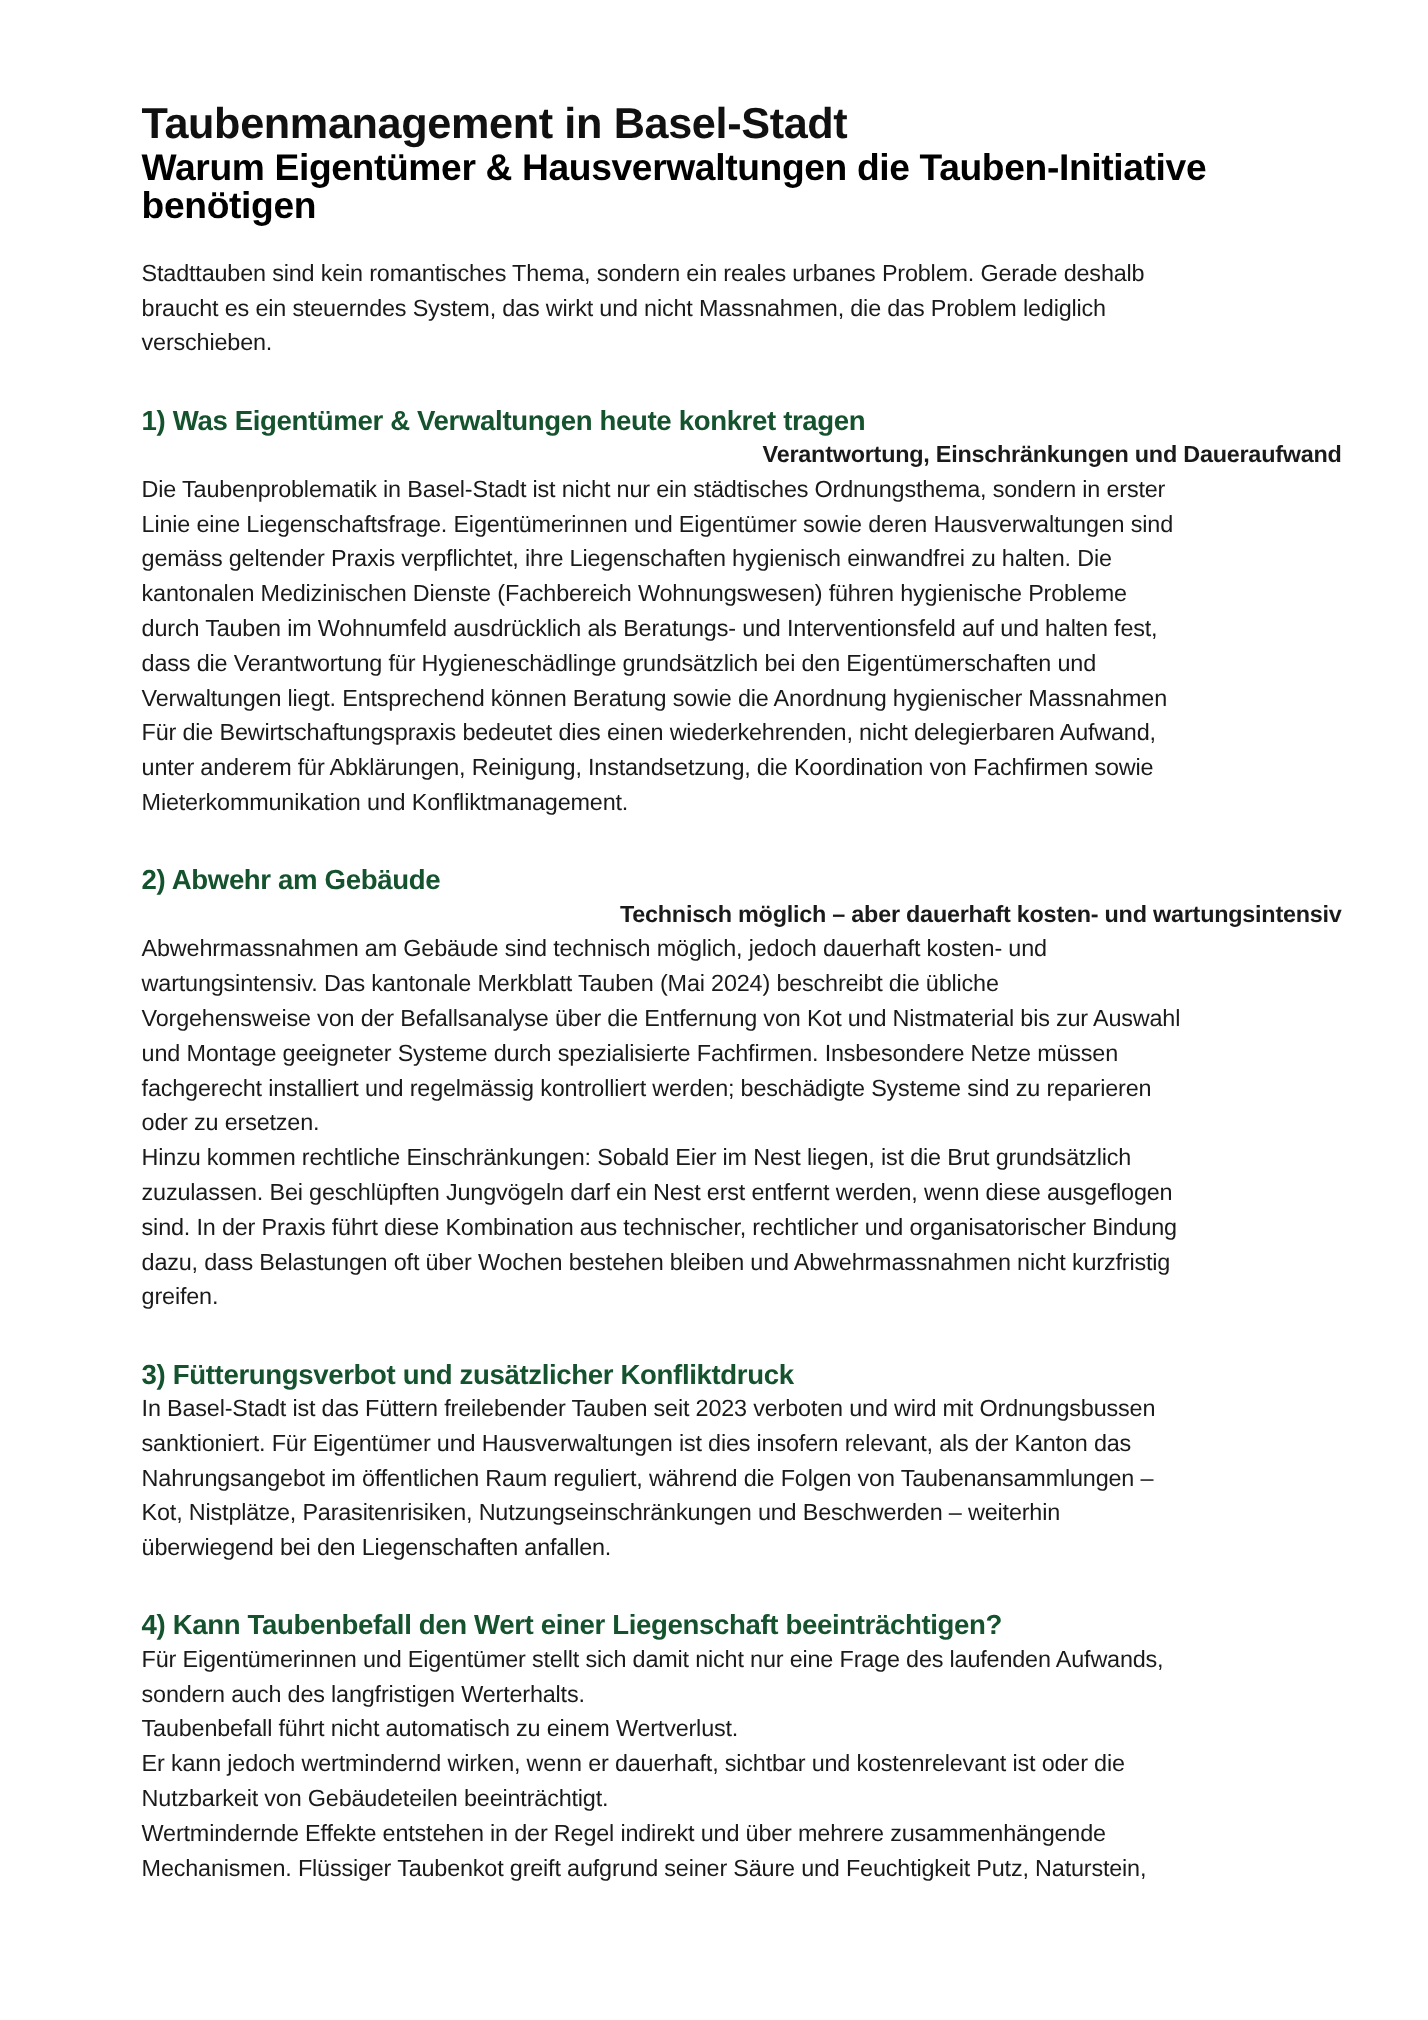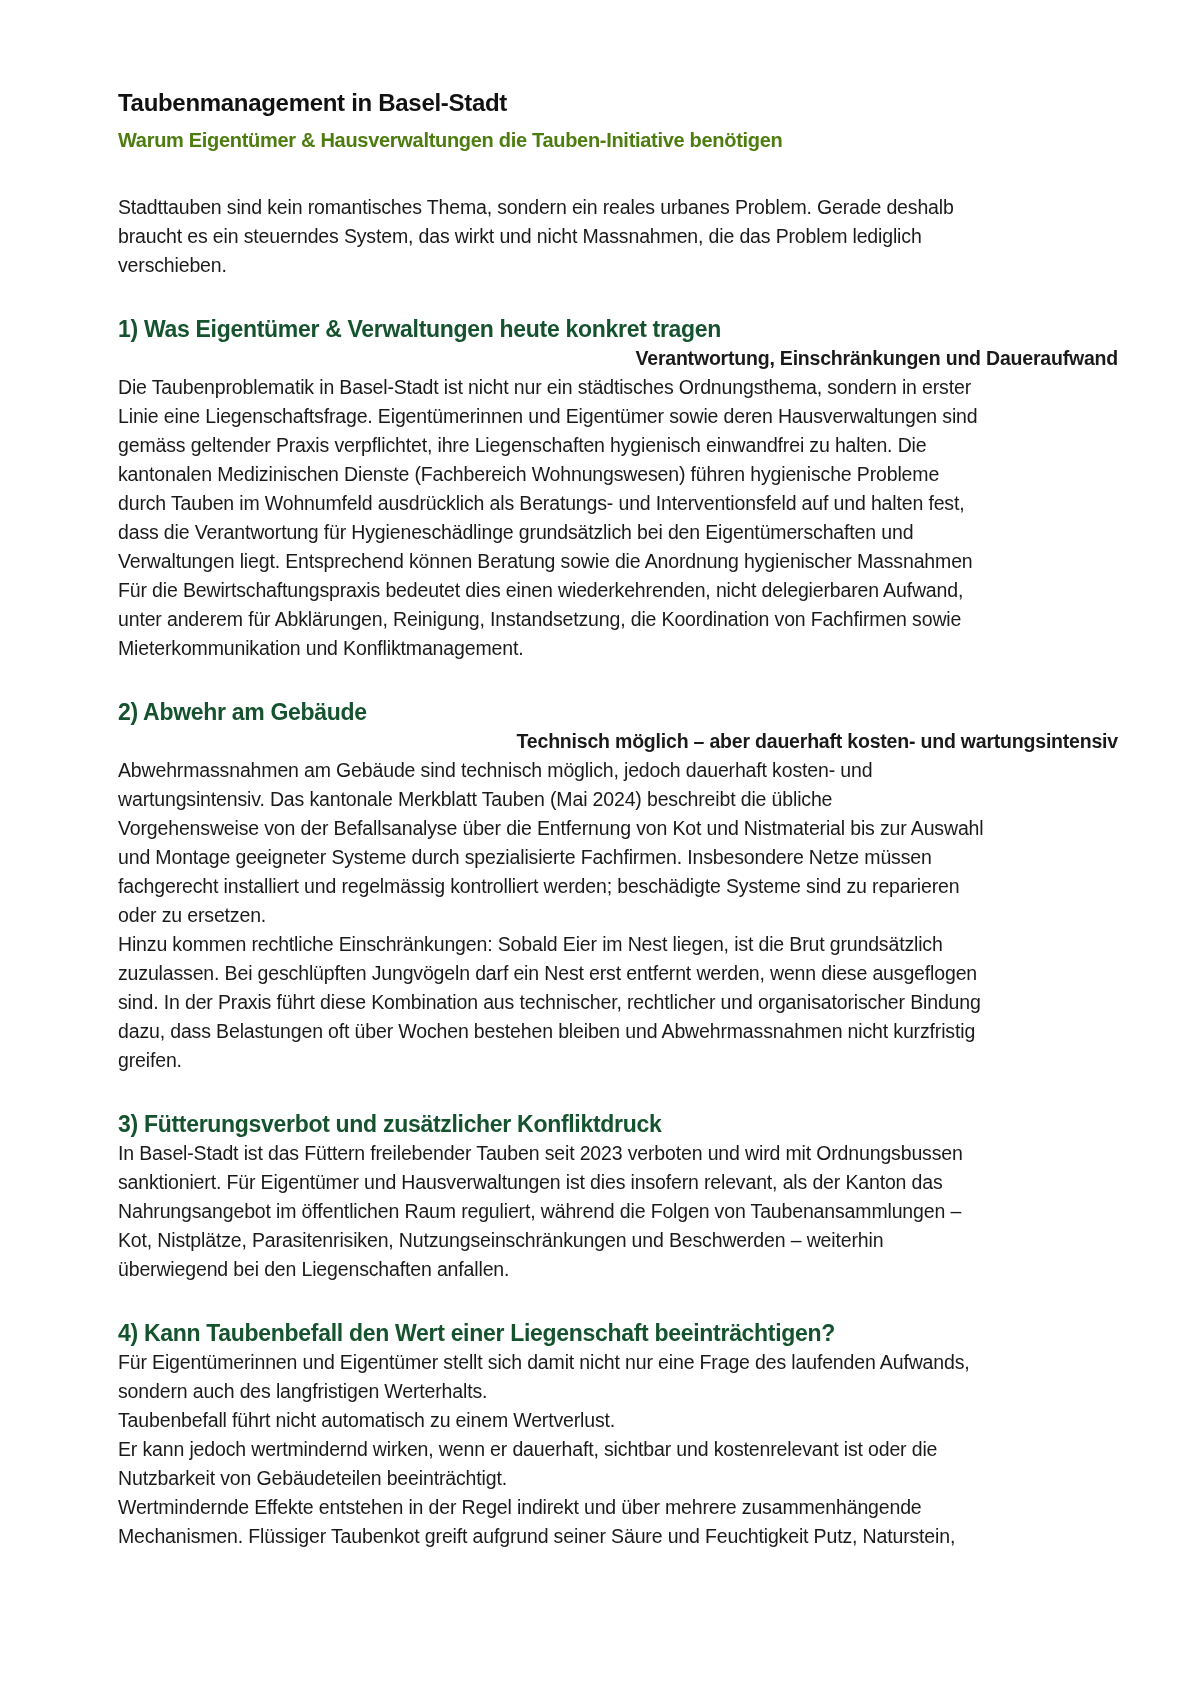--- a/index.html
+++ b/index.html
@@ -1,21 +1,21 @@
 <!DOCTYPE html>
 <html><head>
   <meta charset="utf-8">
   <style>
     html, body { margin: 0; padding: 0; background: #ffffff; }
     body { width: 1190px; height: 1683px; position: relative; overflow: hidden; color: #1a1a1a; }
     .page { position: absolute; left: 118px; top: 86px; width: 1000px; font-family: "Liberation Sans", sans-serif; }
-    .title { font-weight: bold; font-size: 24px; line-height: 34px; margin: 0; color: #111; letter-spacing: -0.3px; }
-    .subtitle { font-weight: bold; font-size: 20px; line-height: 32px; margin: 4px 0 0 0; color: #4d7c0f; letter-spacing: -0.3px; }
+    .title { font-weight: bold; font-size: 36px; line-height: 34px; margin: 0; color: #111; letter-spacing: -0.3px; }
+    .subtitle { font-weight: bold; font-size: 31px; line-height: 32px; margin: 4px 0 0 0; color: #000000; letter-spacing: -0.3px; }
     .line { font-size: 19.5px; line-height: 29px; white-space: nowrap; margin: 0; letter-spacing: -0.15px; }
-    .intro { margin-top: 37px; }
+    .intro { margin-top: 26px; }
     .section { margin-top: 34px; }
     .h2 { font-weight: bold; font-size: 23px; line-height: 30px; margin: 0; color: #14532d; letter-spacing: -0.3px; }
     .h3 { font-weight: bold; font-size: 19.5px; line-height: 29px; margin: 0; letter-spacing: -0.2px; text-align: right; }
     .para { margin: 0; }
   </style>
 </head>
 <body>
 
 <div class="page">
   <h1 class="title">Taubenmanagement in Basel-Stadt</h1>

